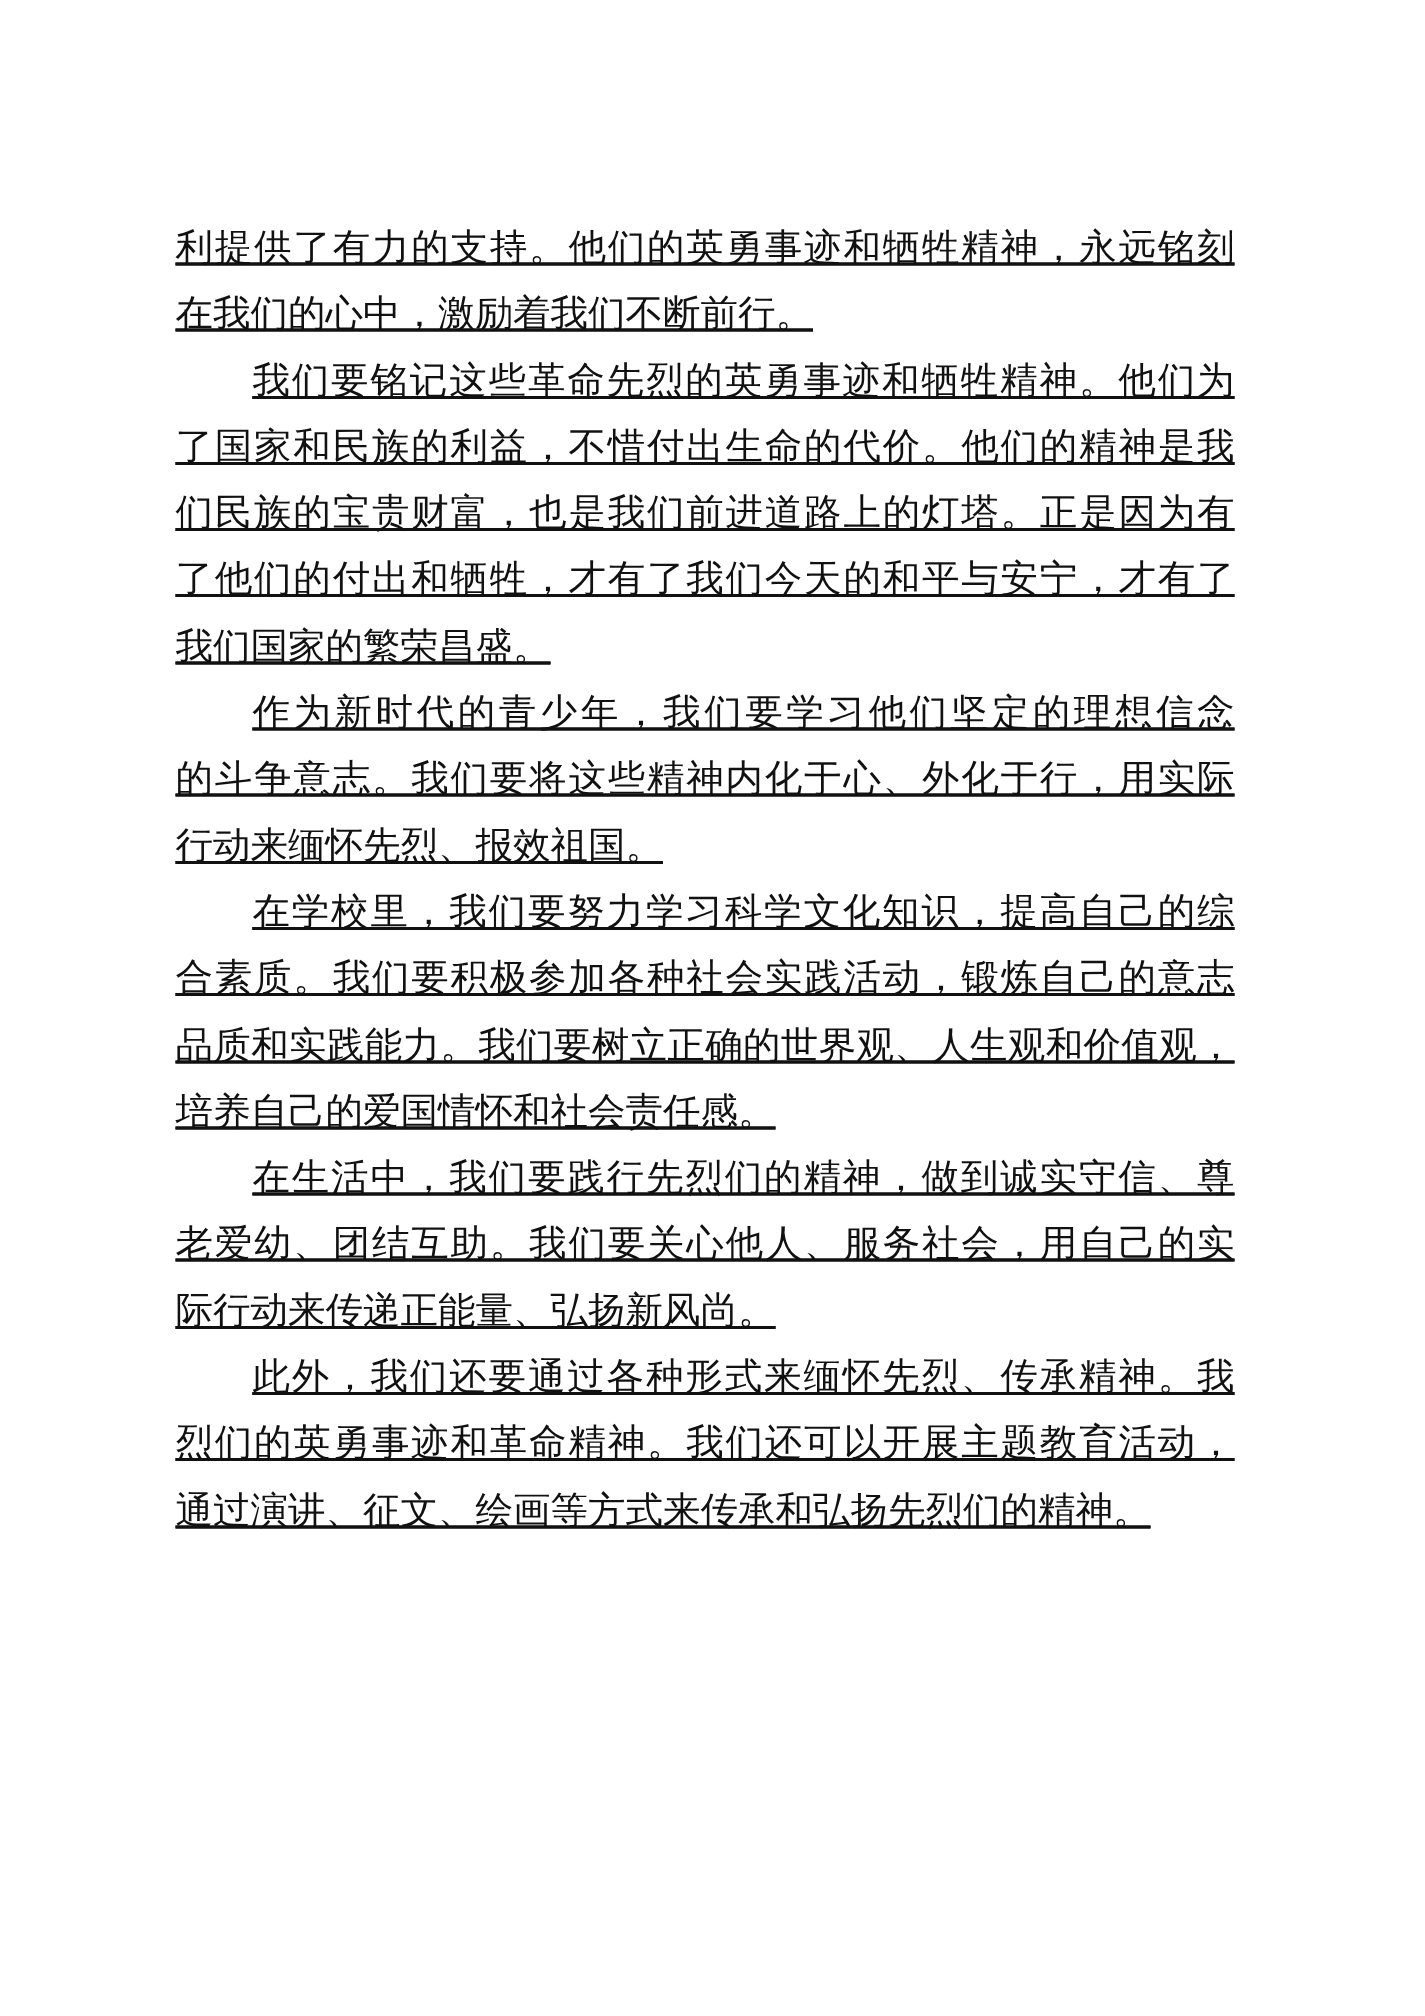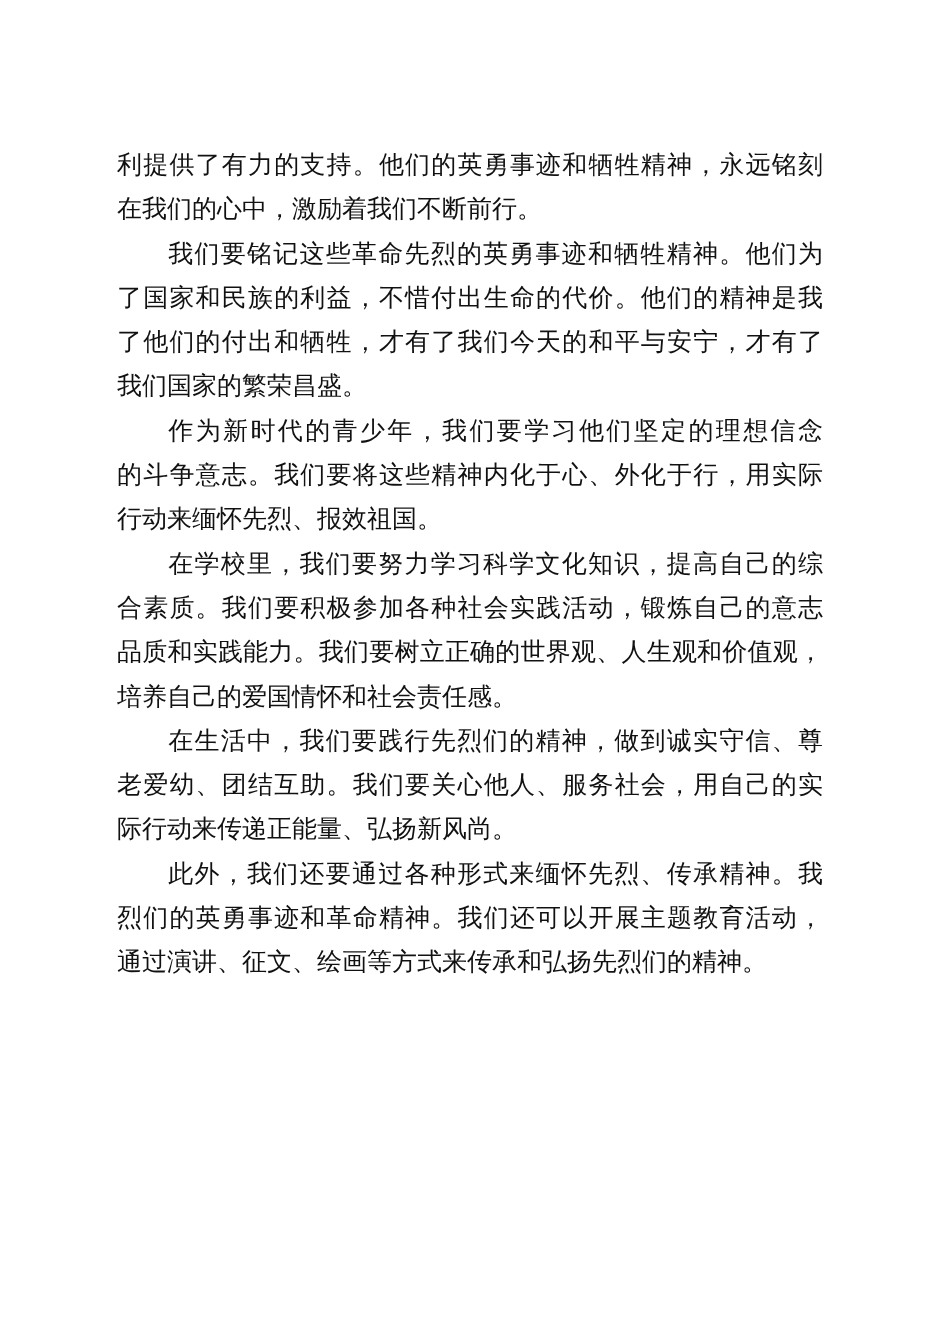--- a/index.html
+++ b/index.html
@@ -1,15 +1,15 @@
 <!DOCTYPE html>
 <html><head>
 <meta charset="utf-8">
 <style>
-  * { margin: 0; padding: 0; box-sizing: border-box; }
+  * { margin: 0; padding: 0; box-sizing: border-box; text-decoration: underline; }
   html, body { background: #ffffff; }
   .page {
     position: relative;
     width: 950px;
     height: 1344px;
     background: #ffffff;
     overflow: hidden;
     font-family: "DejaVu Serif", serif;
   }
   .text-body {
@@ -38,20 +38,21 @@
 </style>
 </head>
 <body>
 
 <div class="page">
   <div class="text-body" id="text-body">
       <div class="line">利提供了有力的支持。他们的英勇事迹和牺牲精神，永远铭刻</div>
       <div class="line last">在我们的心中，激励着我们不断前行。</div>
       <div class="line indent">我们要铭记这些革命先烈的英勇事迹和牺牲精神。他们为</div>
       <div class="line">了国家和民族的利益，不惜付出生命的代价。他们的精神是我</div>
+      <div class="line">们民族的宝贵财富，也是我们前进道路上的灯塔。正是因为有</div>
       <div class="line">了他们的付出和牺牲，才有了我们今天的和平与安宁，才有了</div>
       <div class="line last">我们国家的繁荣昌盛。</div>
       <div class="line indent">作为新时代的青少年，我们要学习他们坚定的理想信念</div>
       <div class="line">的斗争意志。我们要将这些精神内化于心、外化于行，用实际</div>
       <div class="line last">行动来缅怀先烈、报效祖国。</div>
       <div class="line indent">在学校里，我们要努力学习科学文化知识，提高自己的综</div>
       <div class="line">合素质。我们要积极参加各种社会实践活动，锻炼自己的意志</div>
       <div class="line">品质和实践能力。我们要树立正确的世界观、人生观和价值观，</div>
       <div class="line last">培养自己的爱国情怀和社会责任感。</div>
       <div class="line indent">在生活中，我们要践行先烈们的精神，做到诚实守信、尊</div>

